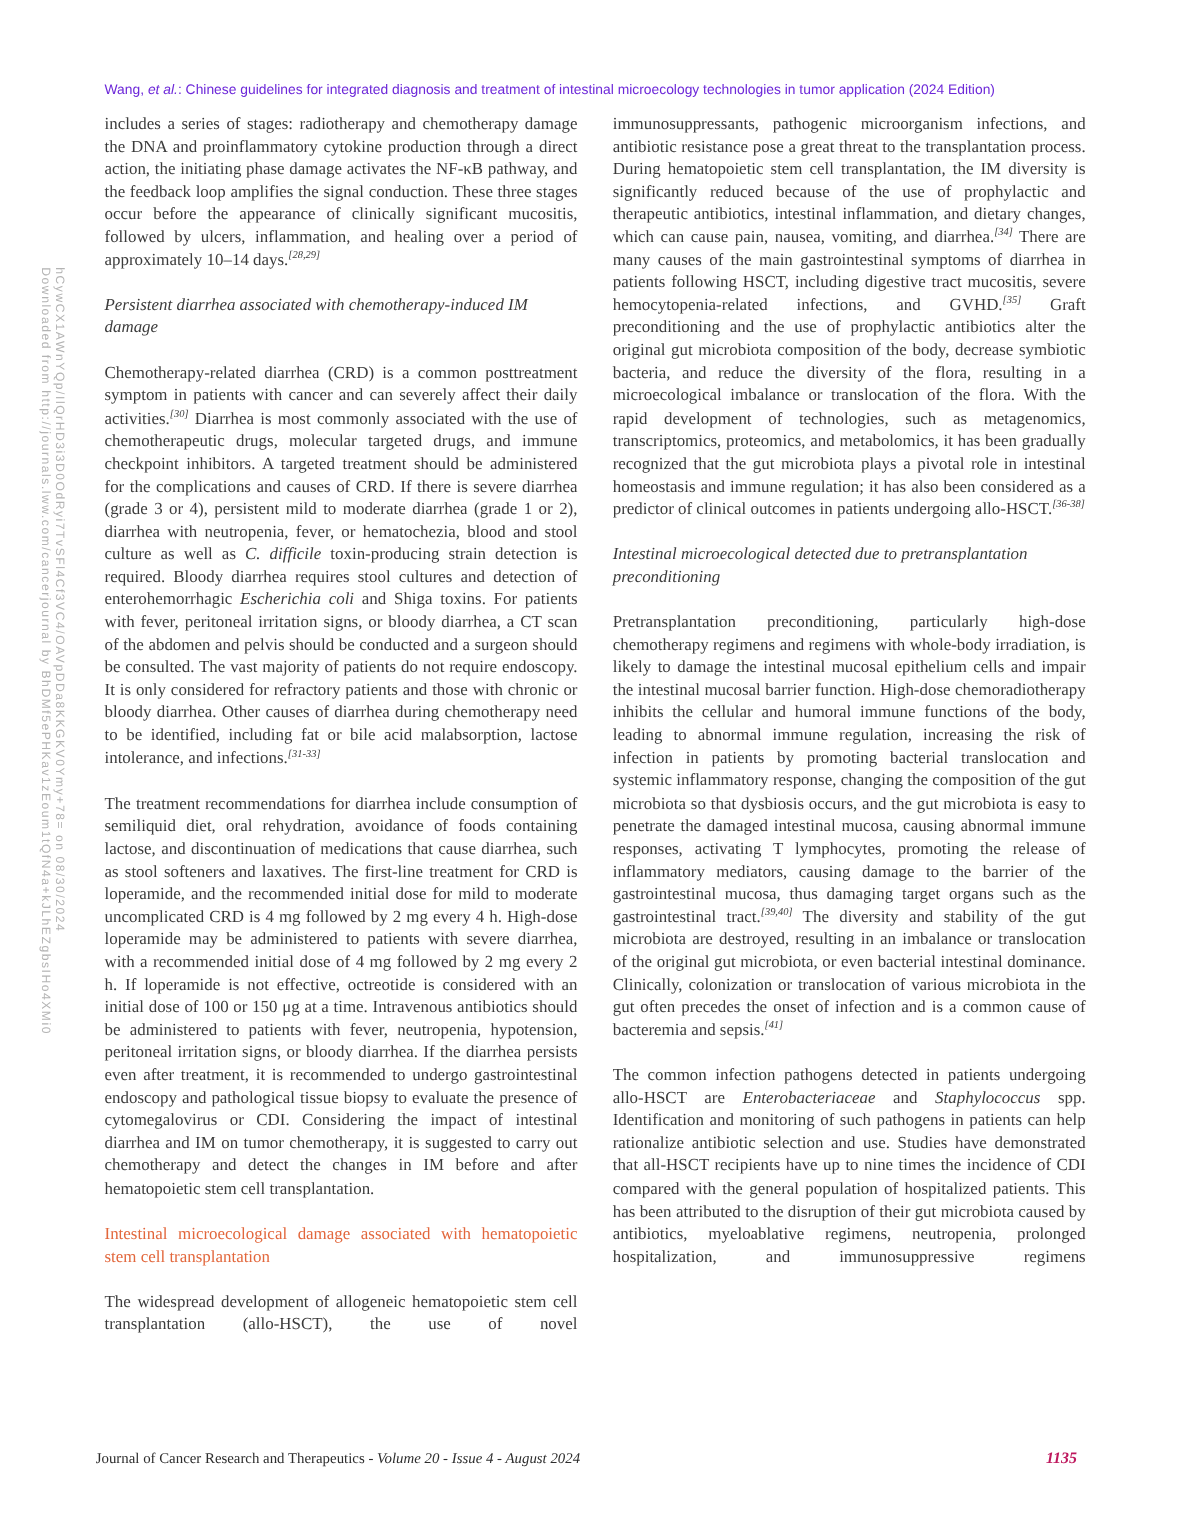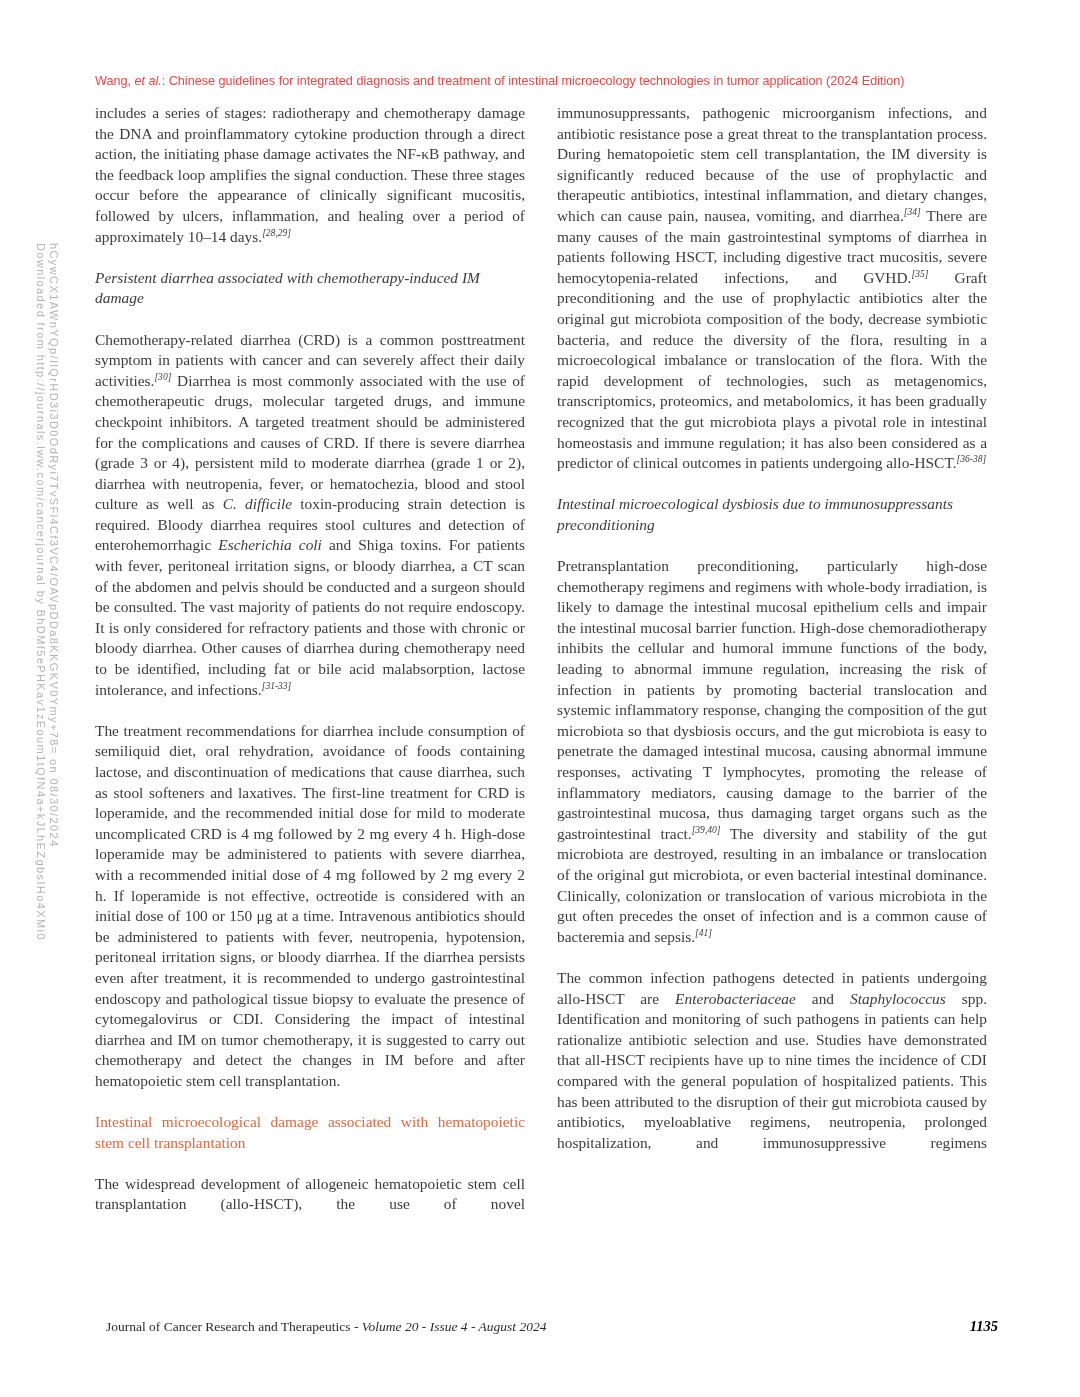--- a/index.html
+++ b/index.html
@@ -3,21 +3,21 @@
 <meta charset="utf-8">
 <style>
   html,body{margin:0;padding:0;background:#ffffff;}
   .page{
     position:relative;width:1080px;height:1397px;background:#ffffff;overflow:hidden;
     font-family:"Liberation Serif","DejaVu Serif",serif;color:#3b3b3b;
   }
   .running-head{
     position:absolute;left:95px;top:74px;width:930px;
     font-family:"Liberation Sans","DejaVu Sans",sans-serif;
-    font-size:12.6px;color:#ef4444;white-space:nowrap;letter-spacing:0px;
+    font-size:12.6px;color:#6d28d9;white-space:nowrap;letter-spacing:0px;
   }
   .watermark{
     position:absolute;transform-origin:0 0;transform:rotate(90deg);
     white-space:nowrap;font-family:"Liberation Sans","DejaVu Sans",sans-serif;
     font-size:11px;letter-spacing:1.4px;color:#b3b3b3;
   }
   #wm1{left:47px;top:243px;}
   #wm2{left:60px;top:243px;}
   .columns{position:absolute;left:95px;top:103px;width:892px;display:flex;gap:32px;justify-content:center;}
   .col{width:430px;font-size:15.4px;line-height:20.6px;text-align:justify;}
@@ -25,25 +25,25 @@
   .col p.runs-on{text-align-last:justify;margin-bottom:0;}
   .subheading{font-style:italic;margin:0;text-align:left;}
   .section-heading{
     font-weight:normal;color:var(--accent,#E2673C);margin:20.6px 0 0 0;
     text-align:justify;
   }
   .after-sub{margin-top:0;}
   sup{font-size:62%;line-height:0;vertical-align:super;letter-spacing:0;font-style:italic;}
   em{font-style:italic;}
   .footer{
-    position:absolute;left:106px;top:1318px;width:892px;
+    position:absolute;left:87px;top:1318px;width:892px;
     display:flex;justify-content:space-between;align-items:baseline;
     font-size:13.5px;color:#2c2c2c;
   }
-  .page-number{font-weight:bold;font-style:italic;font-size:14.5px;color:#000000;}
+  .page-number{font-weight:bold;font-style:italic;font-size:14.5px;color:#be185d;}
 </style>
 </head>
 <body>
 
 <div class="page">
 
   <div class="running-head"><span>Wang, </span><em>et al.</em><span>: Chinese guidelines for integrated diagnosis and treatment of intestinal microecology technologies in tumor application (2024 Edition)</span></div>
 
   <div class="watermark" id="wm1">Downloaded from http://journals.lww.com/cancerjournal by BhDMf5ePHKav1zEoum1tQfN4a+kJLhEZgbsIHo4XMi0</div>
   <div class="watermark" id="wm2">hCywCX1AWnYQp/IlQrHD3i3D0OdRyi7TvSFl4Cf3VC4/OAVpDDa8KKGKV0Ymy+78= on 08/30/2024</div>
@@ -54,21 +54,21 @@
       <p><span>includes a series of stages: radiotherapy and chemotherapy damage the DNA and proinflammatory cytokine production through a direct action, the initiating phase damage activates the NF-κB pathway, and the feedback loop amplifies the signal conduction. These three stages occur before the appearance of clinically significant mucositis, followed by ulcers, inflammation, and healing over a period of approximately 10–14 days.</span><sup>[28,29]</sup></p>
       <p class="subheading">Persistent diarrhea associated with chemotherapy-induced IM damage</p>
       <p class="after-sub"><span>Chemotherapy-related diarrhea (CRD) is a common posttreatment symptom in patients with cancer and can severely affect their daily activities.</span><sup>[30]</sup><span> Diarrhea is most commonly associated with the use of chemotherapeutic drugs, molecular targeted drugs, and immune checkpoint inhibitors. A targeted treatment should be administered for the complications and causes of CRD. If there is severe diarrhea (grade 3 or 4), persistent mild to moderate diarrhea (grade 1 or 2), diarrhea with neutropenia, fever, or hematochezia, blood and stool culture as well as </span><em>C. difficile</em><span> toxin-producing strain detection is required. Bloody diarrhea requires stool cultures and detection of enterohemorrhagic </span><em>Escherichia coli</em><span> and Shiga toxins. For patients with fever, peritoneal irritation signs, or bloody diarrhea, a CT scan of the abdomen and pelvis should be conducted and a surgeon should be consulted. The vast majority of patients do not require endoscopy. It is only considered for refractory patients and those with chronic or bloody diarrhea. Other causes of diarrhea during chemotherapy need to be identified, including fat or bile acid malabsorption, lactose intolerance, and infections.</span><sup>[31-33]</sup></p>
       <p><span>The treatment recommendations for diarrhea include consumption of semiliquid diet, oral rehydration, avoidance of foods containing lactose, and discontinuation of medications that cause diarrhea, such as stool softeners and laxatives. The first-line treatment for CRD is loperamide, and the recommended initial dose for mild to moderate uncomplicated CRD is 4 mg followed by 2 mg every 4 h. High-dose loperamide may be administered to patients with severe diarrhea, with a recommended initial dose of 4 mg followed by 2 mg every 2 h. If loperamide is not effective, octreotide is considered with an initial dose of 100 or 150 μg at a time. Intravenous antibiotics should be administered to patients with fever, neutropenia, hypotension, peritoneal irritation signs, or bloody diarrhea. If the diarrhea persists even after treatment, it is recommended to undergo gastrointestinal endoscopy and pathological tissue biopsy to evaluate the presence of cytomegalovirus or CDI. Considering the impact of intestinal diarrhea and IM on tumor chemotherapy, it is suggested to carry out chemotherapy and detect the changes in IM before and after hematopoietic stem cell transplantation.</span></p>
       <p class="section-heading">Intestinal microecological damage associated with hematopoietic stem cell transplantation</p>
       <p class="runs-on after-sub"><span>The widespread development of allogeneic hematopoietic stem cell transplantation (allo-HSCT), the use of novel</span></p>
     </div>
 
     <div class="col">
       <p><span>immunosuppressants, pathogenic microorganism infections, and antibiotic resistance pose a great threat to the transplantation process. During hematopoietic stem cell transplantation, the IM diversity is significantly reduced because of the use of prophylactic and therapeutic antibiotics, intestinal inflammation, and dietary changes, which can cause pain, nausea, vomiting, and diarrhea.</span><sup>[34]</sup><span> There are many causes of the main gastrointestinal symptoms of diarrhea in patients following HSCT, including digestive tract mucositis, severe hemocytopenia-related infections, and GVHD.</span><sup>[35]</sup><span> Graft preconditioning and the use of prophylactic antibiotics alter the original gut microbiota composition of the body, decrease symbiotic bacteria, and reduce the diversity of the flora, resulting in a microecological imbalance or translocation of the flora. With the rapid development of technologies, such as metagenomics, transcriptomics, proteomics, and metabolomics, it has been gradually recognized that the gut microbiota plays a pivotal role in intestinal homeostasis and immune regulation; it has also been considered as a predictor of clinical outcomes in patients undergoing allo-HSCT.</span><sup>[36-38]</sup></p>
-      <p class="subheading">Intestinal microecological dysbiosis due to immunosuppressants preconditioning</p>
+      <p class="subheading">Intestinal microecological detected due to pretransplantation preconditioning</p>
       <p class="after-sub"><span>Pretransplantation preconditioning, particularly high-dose chemotherapy regimens and regimens with whole-body irradiation, is likely to damage the intestinal mucosal epithelium cells and impair the intestinal mucosal barrier function. High-dose chemoradiotherapy inhibits the cellular and humoral immune functions of the body, leading to abnormal immune regulation, increasing the risk of infection in patients by promoting bacterial translocation and systemic inflammatory response, changing the composition of the gut microbiota so that dysbiosis occurs, and the gut microbiota is easy to penetrate the damaged intestinal mucosa, causing abnormal immune responses, activating T lymphocytes, promoting the release of inflammatory mediators, causing damage to the barrier of the gastrointestinal mucosa, thus damaging target organs such as the gastrointestinal tract.</span><sup>[39,40]</sup><span> The diversity and stability of the gut microbiota are destroyed, resulting in an imbalance or translocation of the original gut microbiota, or even bacterial intestinal dominance. Clinically, colonization or translocation of various microbiota in the gut often precedes the onset of infection and is a common cause of bacteremia and sepsis.</span><sup>[41]</sup></p>
       <p class="runs-on after-sub"><span>The common infection pathogens detected in patients undergoing allo-HSCT are </span><em>Enterobacteriaceae</em><span> and </span><em>Staphylococcus</em><span> spp. Identification and monitoring of such pathogens in patients can help rationalize antibiotic selection and use. Studies have demonstrated that all-HSCT recipients have up to nine times the incidence of CDI compared with the general population of hospitalized patients. This has been attributed to the disruption of their gut microbiota caused by antibiotics, myeloablative regimens, neutropenia, prolonged hospitalization, and immunosuppressive regimens</span></p>
     </div>
 
   </div>
 
   <div class="footer">
     <span><span>Journal of Cancer Research and Therapeutics</span><em> - </em><em>Volume 20 - Issue 4 - August 2024</em></span>
     <span class="page-number">1135</span>
   </div>

